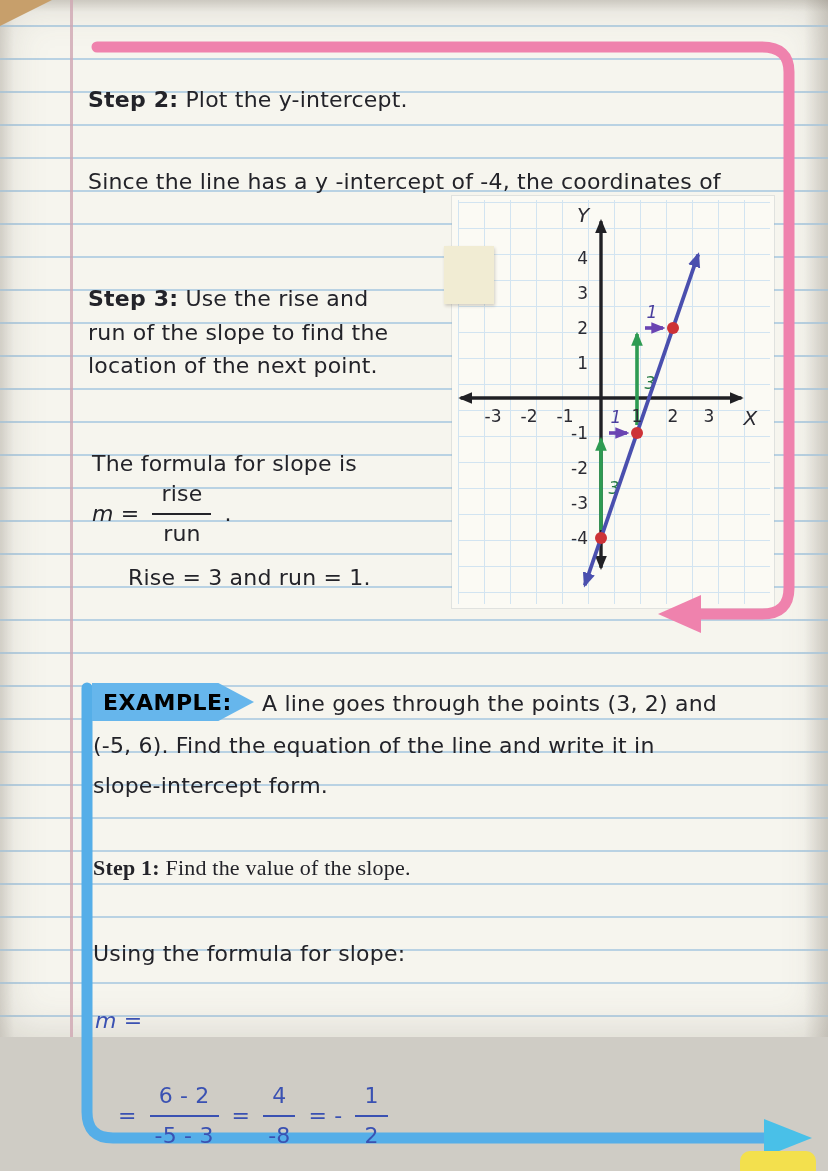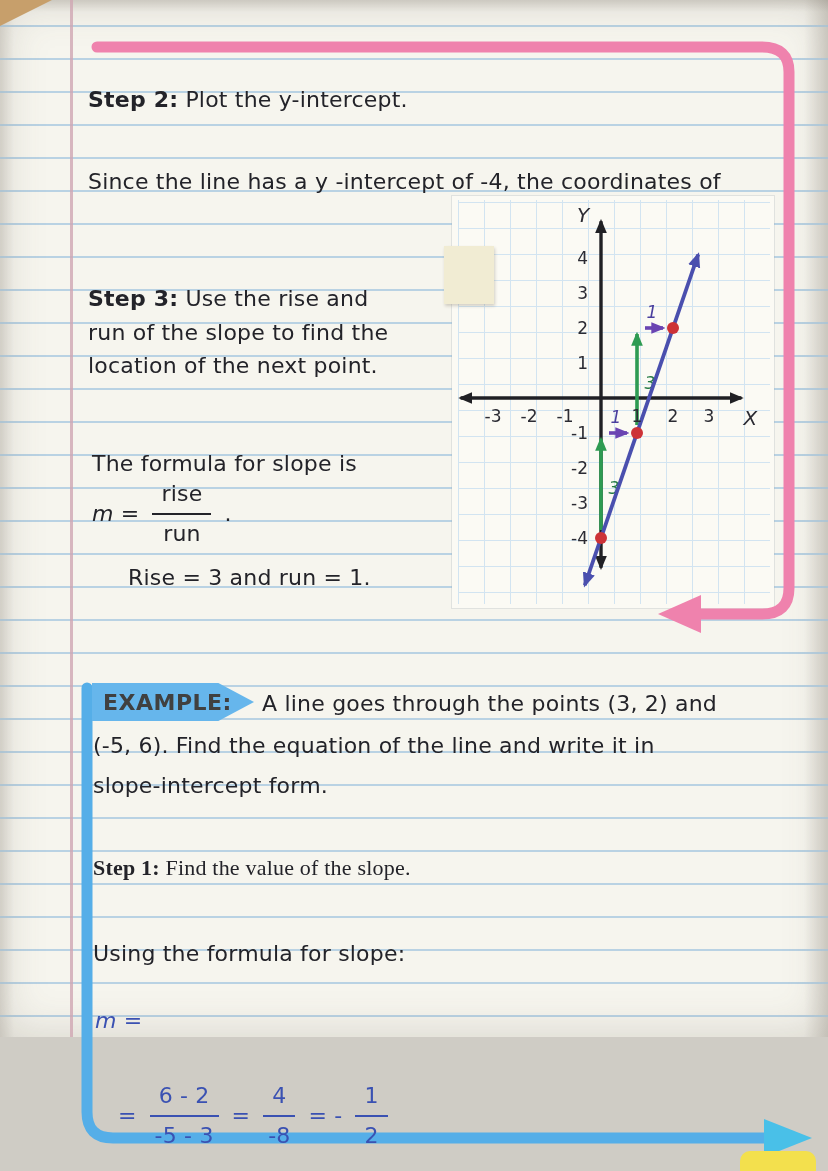--- a/index.html
+++ b/index.html
@@ -30,21 +30,21 @@
   .ink-blue { color:#3a51b2; }
 
   .mathrow { display:flex; align-items:center; gap:9px; }
   .frac { display:inline-flex; flex-direction:column; align-items:center; margin:0 4px; }
   .frac .num { padding:0 9px 3px; border-bottom:2.5px solid currentColor; }
   .frac .den { padding-top:3px; }
 
   .badge { position:absolute; left:92px; top:683px; width:162px; height:38px; background:#66b6ec;
     clip-path:polygon(0 0, 78% 0, 100% 50%, 78% 100%, 0 100%);
     display:flex; align-items:center; padding-left:11px;
-    font-weight:700; font-size:22px; color:#404040; letter-spacing:.5px; }
+    font-weight:700; font-size:22px; color:#000000; letter-spacing:.5px; }
 
   .graph-wrap { position:absolute; left:452px; top:196px; width:322px; height:412px;
     box-shadow:0 0 0 1px rgba(160,170,180,.25); }
 
   .sticky-note { position:absolute; left:444px; top:246px; width:50px; height:58px;
     background:#f1ecd3; box-shadow:1px 2px 3px rgba(120,110,90,.30); z-index:3; }
 
   .page-tab { position:absolute; left:740px; top:1151px; width:76px; height:20px;
     background:#f3e04d; border-radius:10px 10px 0 0; }
 

